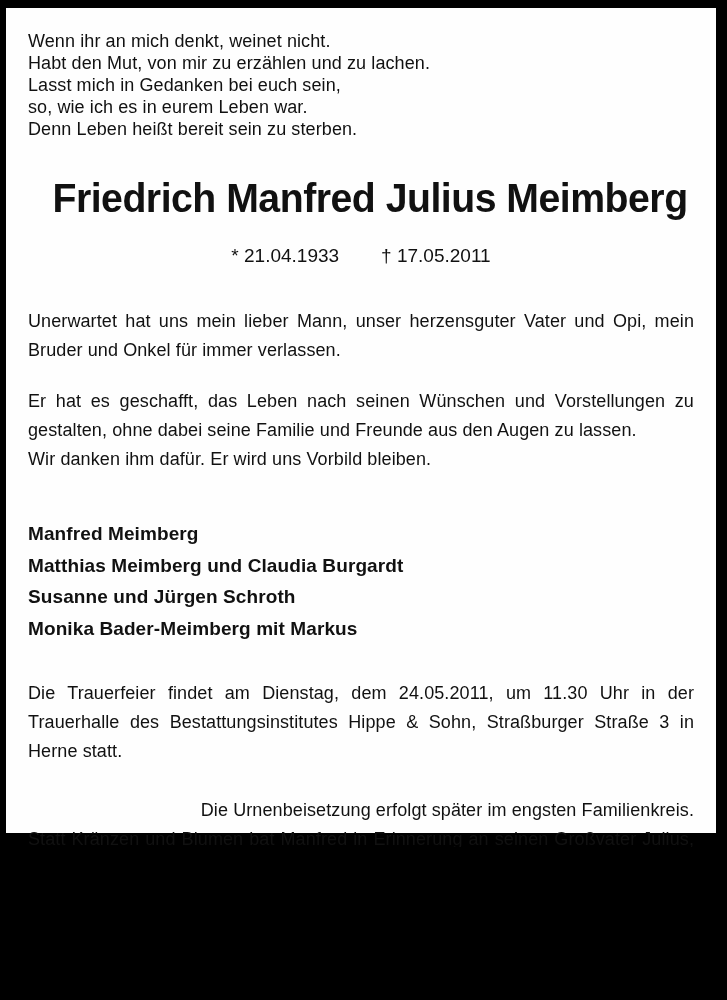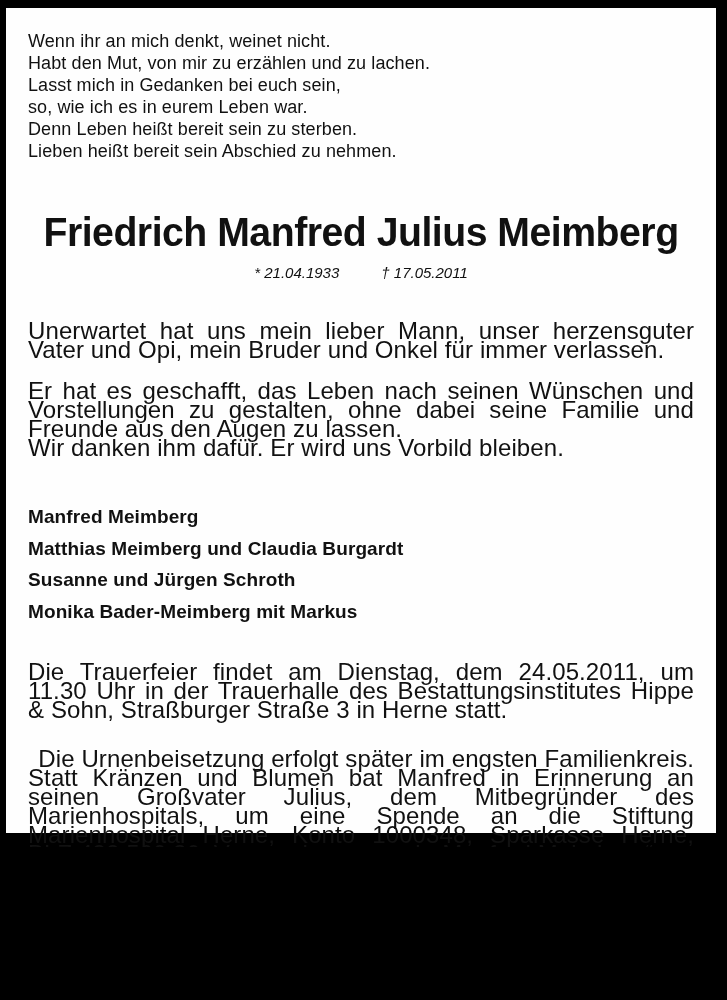--- a/index.html
+++ b/index.html
@@ -26,43 +26,42 @@
     padding: 22px 22px 0 22px;
     box-sizing: border-box;
   }
   .poem {
     font-size: 18px;
     line-height: 22px;
     letter-spacing: 0.1px;
     white-space: nowrap;
   }
   .title-wrap {
-    margin-top: 48px;
-    text-align: center;
+    margin-top: 36px;
+    text-align: right;
   }
   .title {
     display: inline-block;
     font-size: 40px;
     font-weight: bold;
     letter-spacing: -0.5px;
     white-space: nowrap;
     transform: scaleX(0.98);
     transform-origin: center;
   }
   .dates {
-    margin-top: 9px;
+    margin-top: 24px;
     display: flex;
     justify-content: center;
     gap: 42px;
-    font-size: 15px;
-    font-style: italic;
+    font-size: 19px;
   }
   .para {
-    font-size: 24px;
-    line-height: 19px;
+    font-size: 18px;
+    line-height: 29px;
     text-align: justify;
     letter-spacing: 0.1px;
   }
   .para-intro   { margin-top: 40px; }
   .para-legacy  { margin-top: 22px; }
   .legacy-closing { text-align: left; }
   .mourners {
     margin-top: 44px;
     font-weight: bold;
     font-size: 19px;
@@ -83,21 +82,20 @@
 
 <div class="frame">
   <div class="page">
 
     <div class="poem">
       <div>Wenn ihr an mich denkt, weinet nicht.</div>
       <div>Habt den Mut, von mir zu erzählen und zu lachen.</div>
       <div>Lasst mich in Gedanken bei euch sein,</div>
       <div>so, wie ich es in eurem Leben war.</div>
       <div>Denn Leben heißt bereit sein zu sterben.</div>
-      <div>Lieben heißt bereit sein Abschied zu nehmen.</div>
     </div>
 
     <div class="title-wrap">
       <div class="title">Friedrich Manfred Julius Meimberg</div>
     </div>
 
     <div class="dates">
       <span>* 21.04.1933</span>
       <span>† 17.05.2011</span>
     </div>

